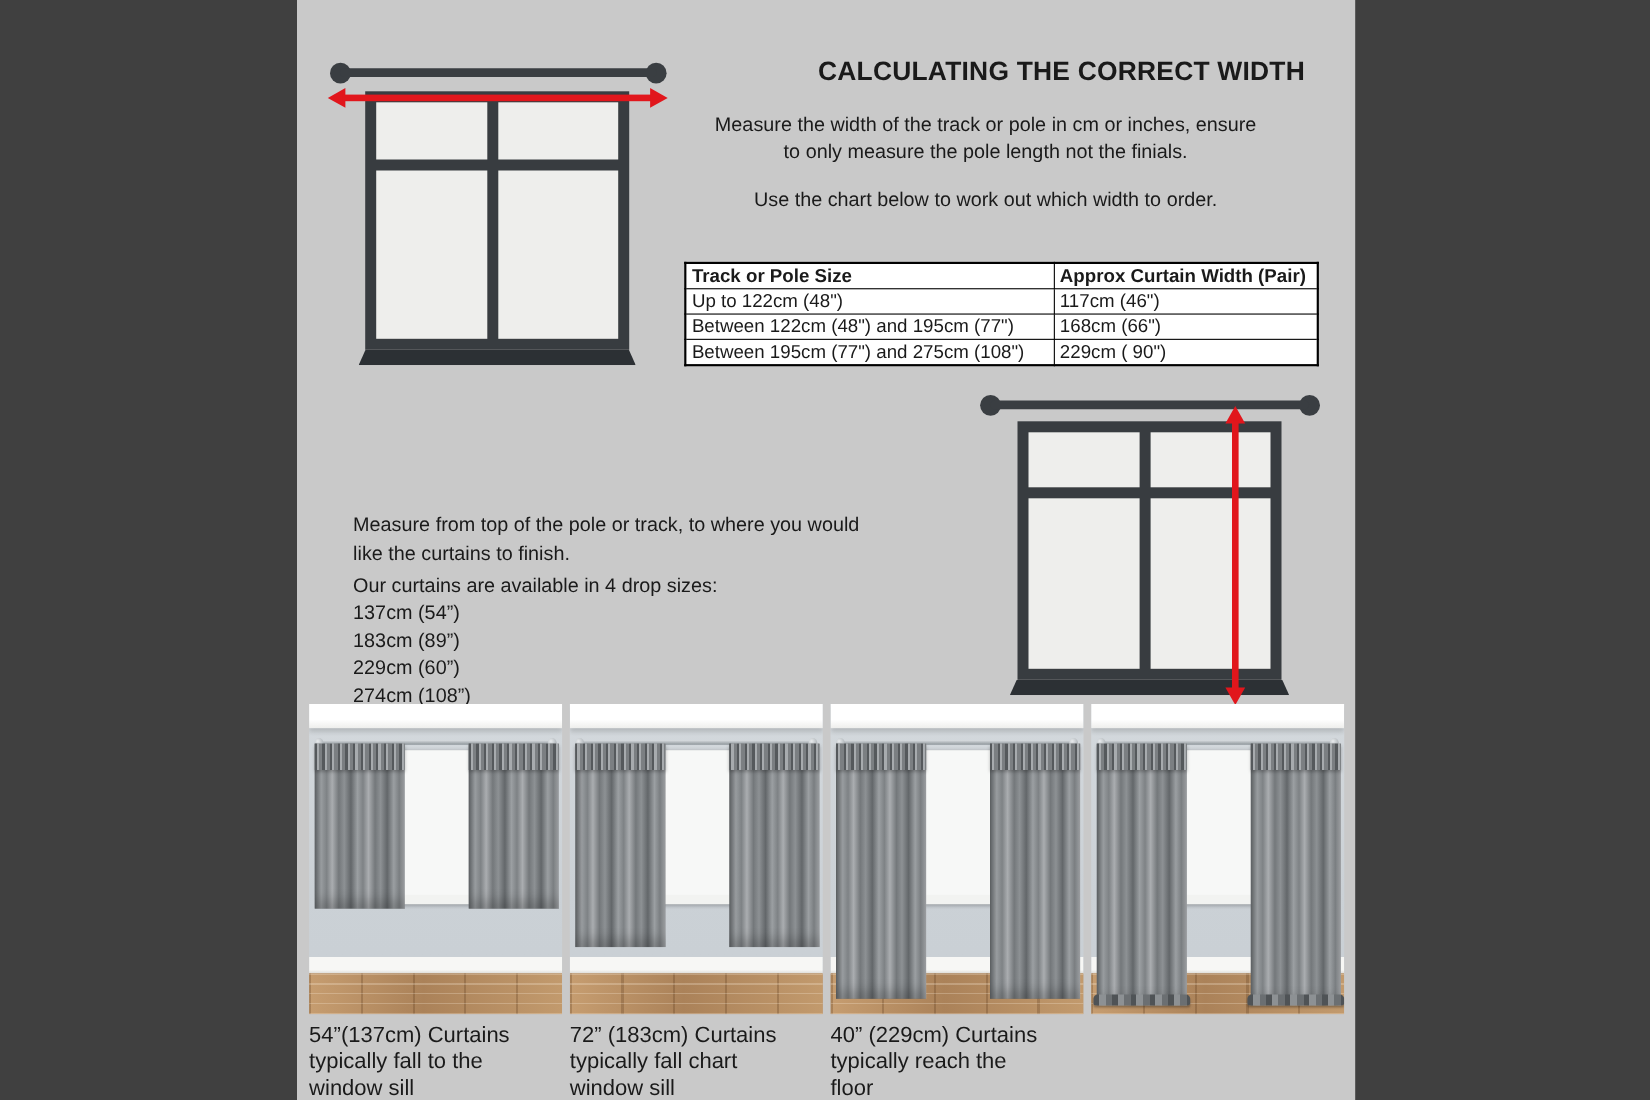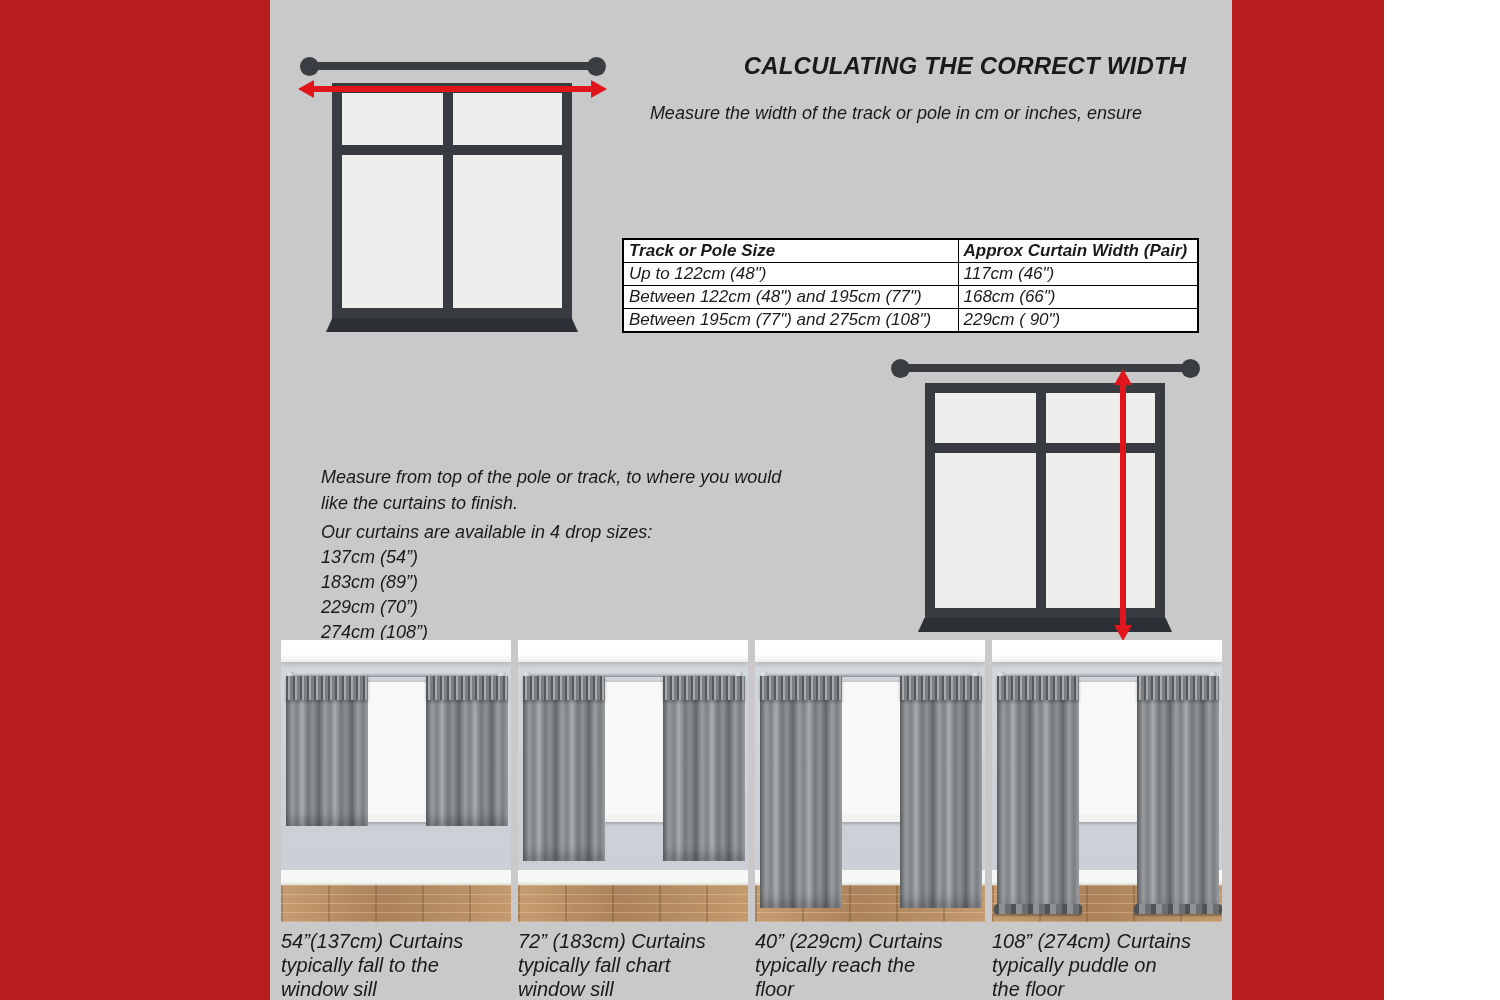--- a/index.html
+++ b/index.html
@@ -1,19 +1,19 @@
 <!DOCTYPE html>
 <html><head>
 <meta charset="utf-8">
 <style>
   * { margin:0; padding:0; box-sizing:border-box; }
   body { background:#fff; }
   .canvas {
-    position:relative; width:1384px; height:1000px; background:#b91c1c;
-    font-family:"Liberation Sans", sans-serif; color:#1a1a1a; overflow:hidden;font-style:italic;
+    position:relative; width:1500px; height:1000px; background:#404040;
+    font-family:"Liberation Sans", sans-serif; color:#1a1a1a; overflow:hidden;
   }
   .content {
     position:absolute; left:270px; top:0; width:962px; height:1000px;
     background:#c9c9c9;
   }
 
   
   .pole-bar { position:absolute; height:8px; background:#3a3e42; border-radius:4px; }
   .finial { position:absolute; width:19px; height:19px; border-radius:50%; background:#3a3e42; }
 
@@ -129,21 +129,23 @@
 
       <div class="h-arrow" style="left:28px; top:80px; width:309px;">
         <div class="shaft"></div>
       </div>
     </div>
 
     <div class="h1" style="left:395px; top:52px; width:600px; text-align:center;">CALCULATING THE CORRECT WIDTH</div>
 
     <div class="body-right" style="left:330px; top:101px; width:592px;">
       <div>Measure the width of the track or pole in cm or inches, ensure</div>
+      <div>to only measure the pole length not the finials.</div>
       <div class="gap"></div>
+      <div>Use the chart below to work out which width to order.</div>
     </div>
 
     <table class="size" style="left:352px; top:238px; width:575px;">
       <colgroup>
           <col style="width:335px">
           <col style="width:240px">
         </colgroup>
       <tbody>
           <tr>
         <th>Track or Pole Size</th>
@@ -167,21 +169,21 @@
 
     <div class="body-left" style="left:51px; top:420px; width:560px;">
       <div>Measure from top of the pole or track, to where you would</div>
       <div>like the curtains to finish.</div>
     </div>
 
     <div class="body-left" style="left:51px; top:476px; width:560px; line-height:25px;">
       <div>Our curtains are available in 4 drop sizes:</div>
       <div>137cm (54”)</div>
       <div>183cm (89”)</div>
-      <div>229cm (70”)</div>
+      <div>229cm (60”)</div>
       <div>274cm (108”)</div>
     </div>
 
     <div>
       <div class="finial" style="left:621px; top:359px;"></div>
       <div class="finial" style="left:911px; top:359px;"></div>
       <div class="pole-bar" style="left:630px; top:364px; width:290px;"></div>
 
       <div class="winframe" style="left:655px; top:383px;">
         <div class="pane" style="left:10px; top:10px; width:101px; height:50px;"></div>
@@ -272,20 +274,15 @@
     <div class="caption" style="left:248px; top:929px;">
       <div>72” (183cm) Curtains</div>
       <div>typically fall chart</div>
       <div>window sill</div>
     </div>
     <div class="caption" style="left:485px; top:929px;">
       <div>40” (229cm) Curtains</div>
       <div>typically reach the</div>
       <div>floor</div>
     </div>
-    <div class="caption" style="left:722px; top:929px;">
-      <div>108” (274cm) Curtains</div>
-      <div>typically puddle on</div>
-      <div>the floor</div>
-    </div>
 
   </div>
 </div>
 
 </body></html>

